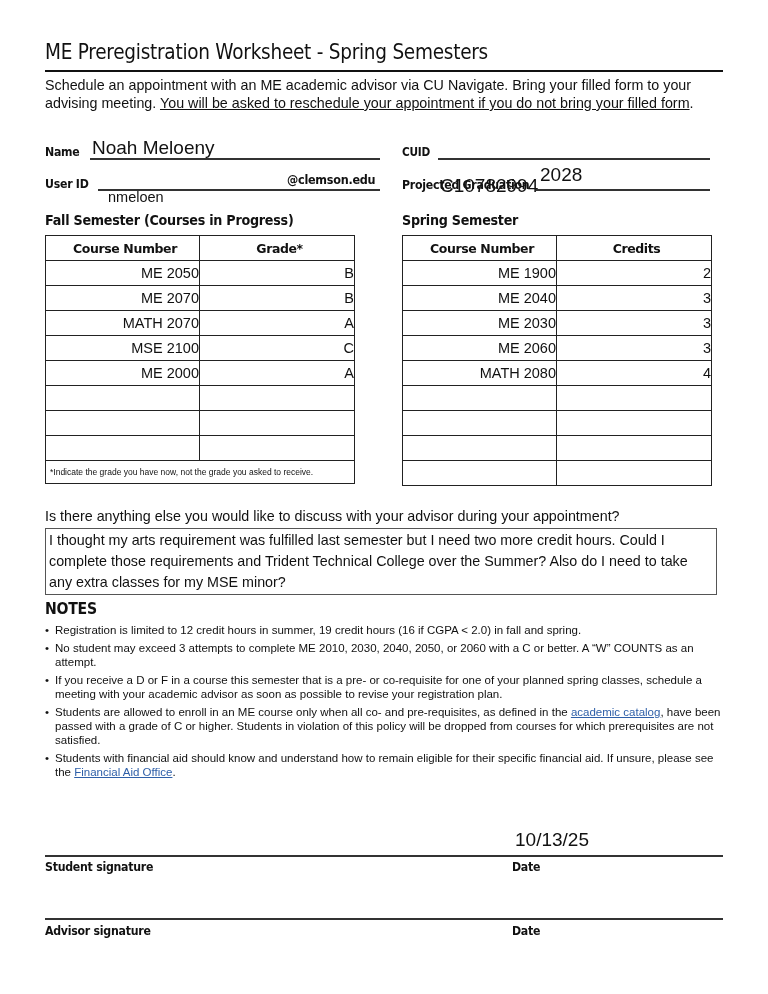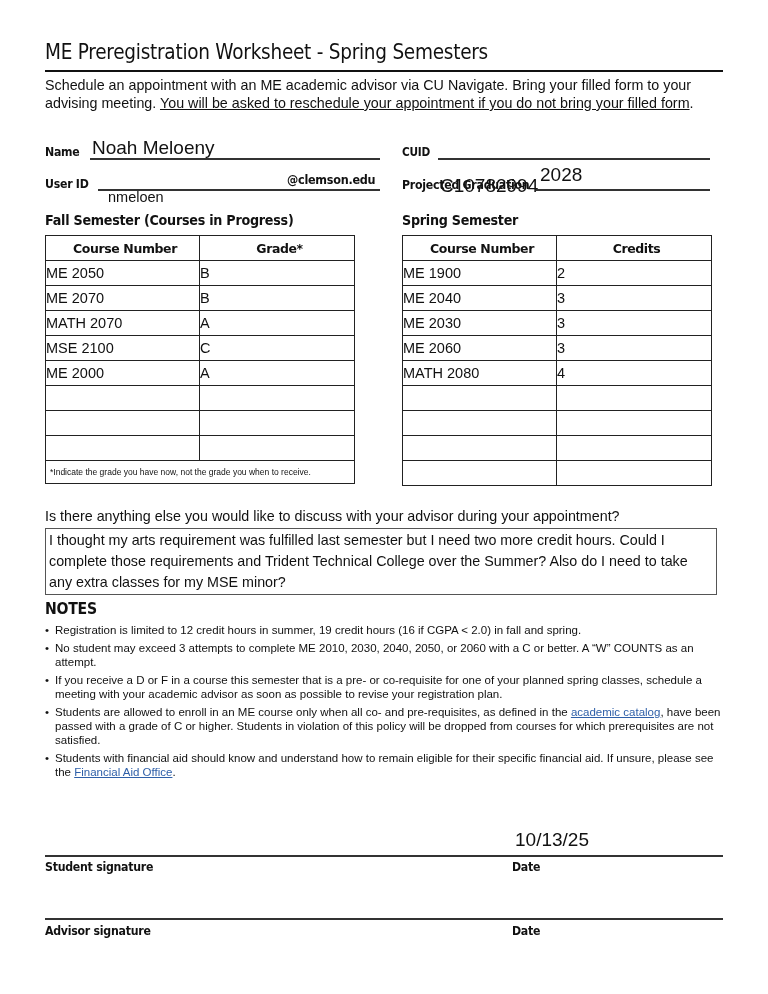--- a/index.html
+++ b/index.html
@@ -15,21 +15,21 @@
 
     .field-label { font-size: 12.5px; font-weight: 600; transform: scaleX(0.88); transform-origin: left bottom; white-space: nowrap; }
     .field-value { font-size: 19px; white-space: nowrap; }
     .field-line { height: 1.5px; background: #333; }
 
     .sec-head { font-size: 14.5px; font-weight: 600; transform: scaleX(0.88); transform-origin: left center; white-space: nowrap; }
 
     table.grid { position: absolute; border-collapse: collapse; table-layout: fixed; }
     table.grid td, table.grid th { border: 1.5px solid #222; height: 24px; padding: 0; }
     table.grid th { text-align: center; font-family: "DejaVu Sans", sans-serif; font-size: 12.5px; font-weight: 600; padding-left: 5px; letter-spacing: -0.4px; }
-    table.grid td { text-align: left; font-family: "Liberation Sans", sans-serif; font-size: 14.5px; }
+    table.grid td { text-align: right; font-family: "Liberation Sans", sans-serif; font-size: 14.5px; }
     table.grid td.note { text-align: left; font-size: 8.5px; padding-left: 4px; height: 22px; }
 
     #question { left: 45px; top: 508px; font-size: 14.3px; }
     #answer-box { left: 45px; top: 528px; width: 664px; height: 63px; border: 1.5px solid #555; padding: 1px 3px; font-size: 14.3px; line-height: 21px; }
 
     #notes-head { left: 45px; top: 599px; font-size: 16px; font-weight: 600; transform: scaleX(0.88); transform-origin: left center; }
     #notes { left: 45px; top: 623px; width: 680px; margin: 0; padding: 0; list-style: none; font-size: 11.5px; line-height: 14px; }
     #notes li { position: relative; padding-left: 10px; margin-bottom: 4px; }
     #notes li::before { content: "\2022"; position: absolute; left: 0; top: 0; }
     #notes a { color: #2e5fa8; text-decoration: underline; }
@@ -99,21 +99,21 @@
       </tr>
   <tr>
         <td></td>
         <td></td>
       </tr>
   <tr>
         <td></td>
         <td></td>
       </tr>
   <tr>
-        <td colspan="2" class="note">*Indicate the grade you have now, not the grade you when to receive.</td>
+        <td colspan="2" class="note">*Indicate the grade you have now, not the grade you asked to receive.</td>
       </tr>
 </tbody>
   </table>
 
 <div class="abs cond sec-head" style="left:402px; top:212px;">Spring Semester</div>
 <table class="grid" style="left:402px; top:235px; width:309px;">
   <colgroup>
       <col style="width:154px">
       <col style="width:155px">
     </colgroup>

